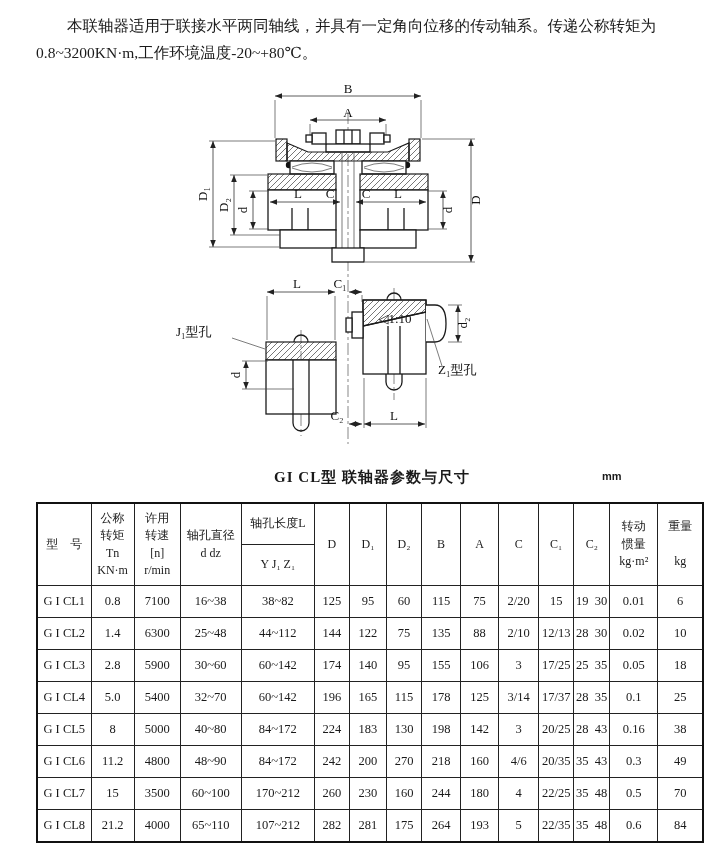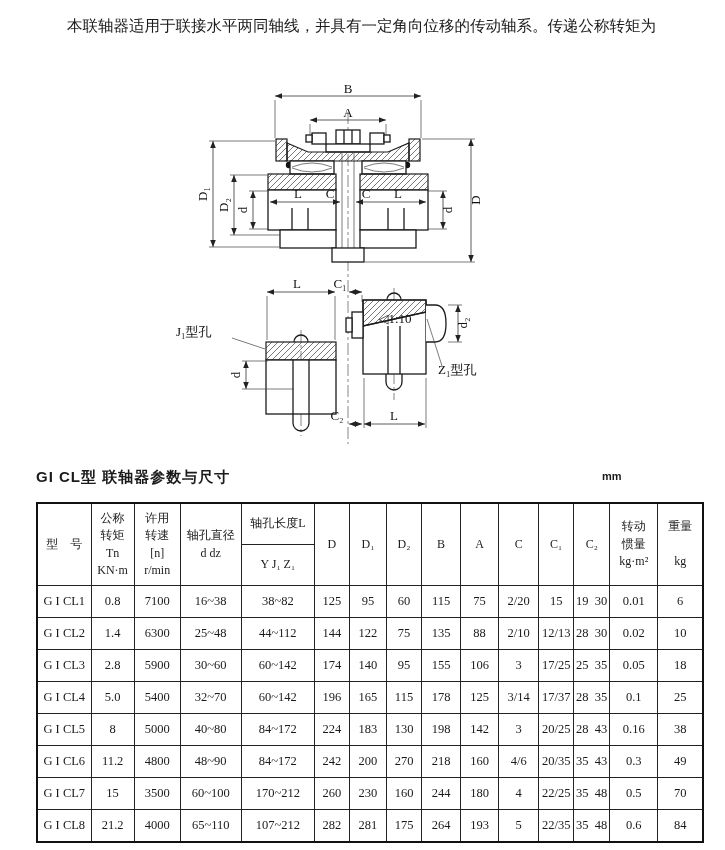--- a/index.html
+++ b/index.html
@@ -18,21 +18,21 @@
   .drawing { position:absolute; left:30px; top:84px; }
   .drawing text { fill:#111; font-family:"Liberation Serif","DejaVu Serif",serif; font-size:13px; }
   .thickln { stroke:#1b1b1b; stroke-width:1.3; fill:none; }
   .whitesh { fill:#ffffff; stroke:#1b1b1b; stroke-width:1.3; }
   .thin    { stroke:#444; stroke-width:0.7; fill:none; }
   .dim     { stroke:#333; stroke-width:0.8; fill:none; }
   .cl      { stroke:#555; stroke-width:0.7; fill:none; stroke-dasharray:12 3 3 3; }
 
   
   .tbl-title-row { position:absolute; left:28px; top:468px; width:672px; height:22px; }
-  .tbl-title { width:100%; text-align:left; font-family:Liberation Sans, sans-serif;
+  .tbl-title { width:100%; text-align:center; font-family:Liberation Serif, serif;
                font-weight:600; font-size:15px; letter-spacing:1px; }
   .tbl-unit  { position:absolute; left:566px; top:2px; font-size:11px;
                font-family:"Liberation Sans","DejaVu Sans",sans-serif; font-weight:600; }
 
   
   table.params { position:absolute; left:28px; top:502px; width:668px;
                  border-collapse:collapse; table-layout:fixed;
                  border:2px solid #111; }
   table.params th, table.params td {
     border:1px solid #222; text-align:center; vertical-align:middle; padding:0;
@@ -43,20 +43,21 @@
   th.h1 { height:40px; }
   th.h2 { height:40px;font-family:Liberation Serif, serif; }
 </style>
 </head>
 <body>
 
 <div class="page">
 
   <div class="intro">
     <div class="l1">本联轴器适用于联接水平两同轴线，并具有一定角向位移的传动轴系。传递公称转矩为</div>
+    <div class="l2">0.8~3200KN·m,工作环境温度-20~+80℃。</div>
   </div>
 
   <svg class="drawing" width="660" height="380" viewBox="0 0 660 380" xmlns="http://www.w3.org/2000/svg">
     <defs>
       <pattern id="ht" width="6" height="6" patternUnits="userSpaceOnUse">
         <path d="M0,6 L6,0" stroke="#555" stroke-width="0.8"></path>
       </pattern>
       <marker id="ar" viewBox="0 0 10 10" refX="10" refY="5" markerWidth="9" markerHeight="9" orient="auto-start-reverse">
         <path d="M0,1 L10,5 L0,9 Z" fill="#222"></path>
       </marker>

